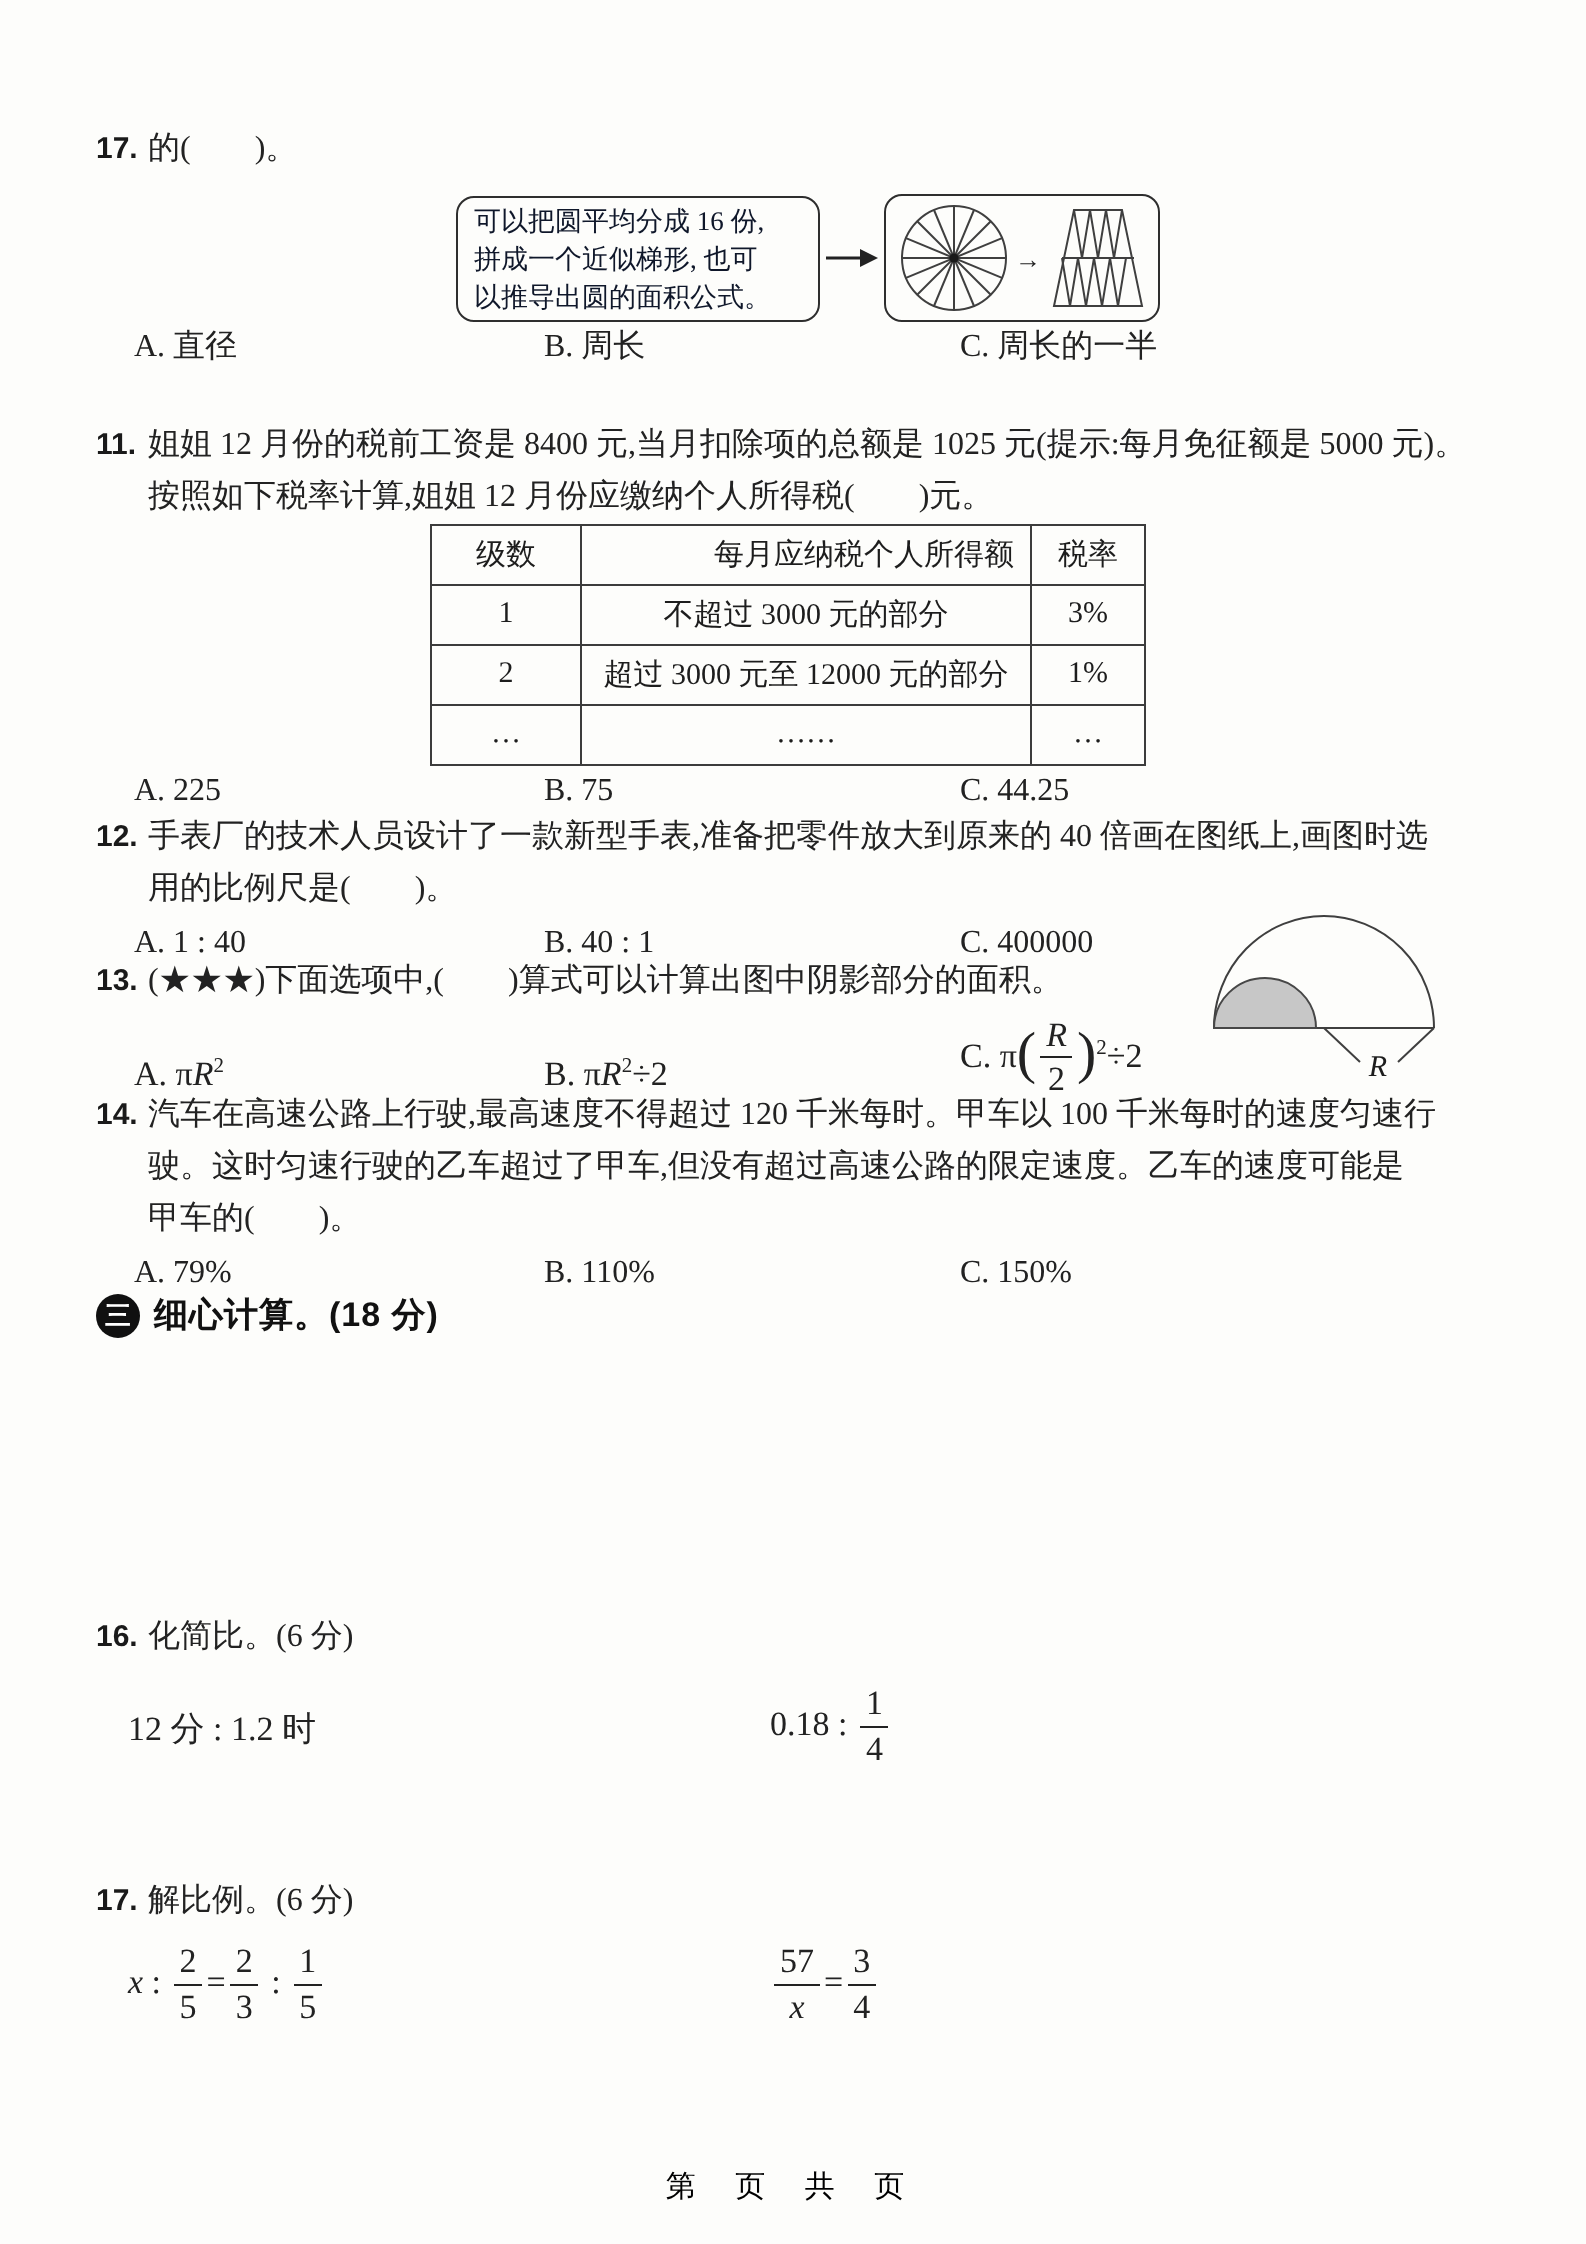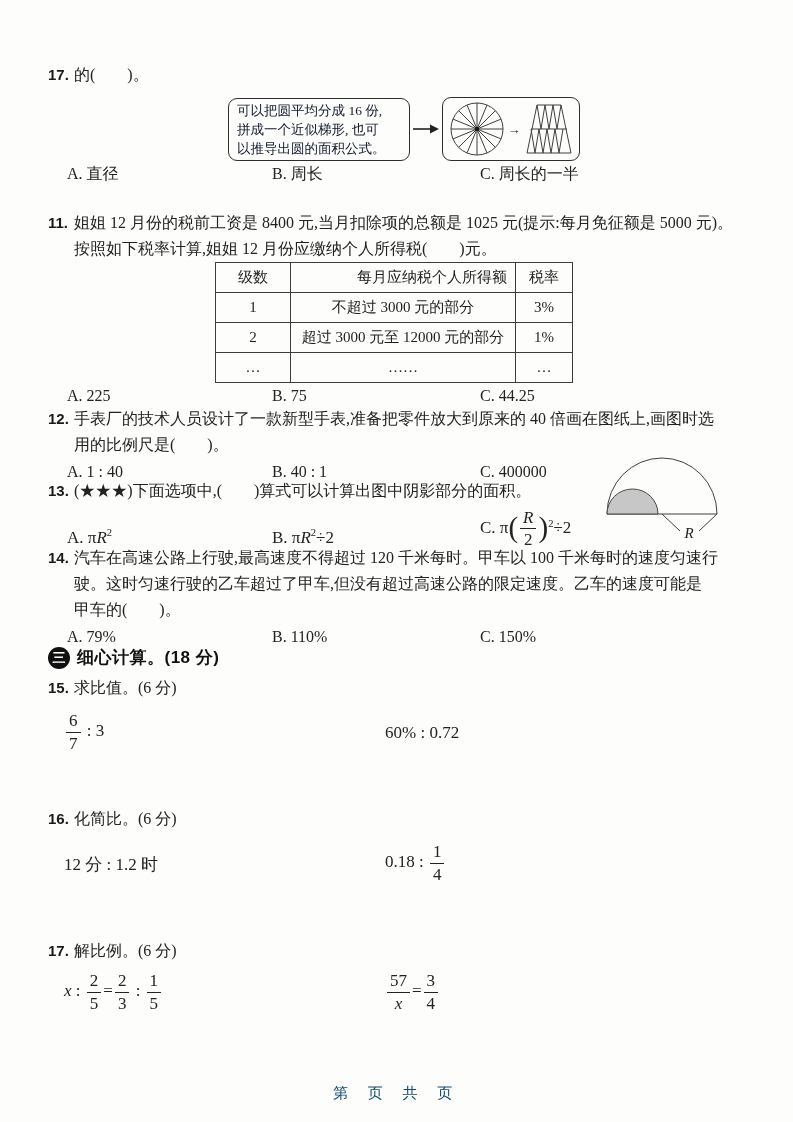--- a/index.html
+++ b/index.html
@@ -67,21 +67,21 @@
   .frac .fn{display:block;border-bottom:1.2px solid #222;padding:0 3px 1px;}
   .frac .fd{display:block;padding:1px 3px 0;}
   .bp{font-size:29px;font-weight:400;vertical-align:middle;position:relative;top:-2px;}
   sup{font-size:10.5px;}
   i{font-family:"Liberation Serif",serif;}
   
   .fig13{position:absolute;left:604px;top:452px;}
   
   .footer{
     position:absolute;top:1084px;left:0;width:100%;text-align:center;
-    font-size:15px;letter-spacing:8px;color:#0c4a6e;
+    font-size:15px;letter-spacing:8px;color:#000000;
   }
 </style>
 </head>
 <body>
 
 <div class="page">
 
   <section class="blk" style="top:62px">
     <div class="qrow">
       <span class="qnum">17.</span>
@@ -221,30 +221,20 @@
       <span class="o2">B. 110%</span>
       <span class="o3">C. 150%</span>
     </div>
   </section>
 
   <section class="blk sec" style="top:646px">
     <span class="secicon">三</span>
     <span class="sectitle">细心计算。(18 分)</span>
   </section>
 
-  <section class="blk" style="top:675px">
-    <div class="qrow">
-      <span class="qnum">15.</span>
-      <span class="qtitle">求比值。(6 分)</span>
-    </div>
-    <div class="exprrow">
-      <span class="expr-left"><span class="frac"><span class="fn">6</span><span class="fd">7</span></span> : 3</span>
-      <span class="expr-right">60% : 0.72</span>
-    </div>
-  </section>
 
   <section class="blk" style="top:806px">
     <div class="qrow">
       <span class="qnum">16.</span>
       <span class="qtitle">化简比。(6 分)</span>
     </div>
     <div class="exprrow">
       <span class="expr-left">12 分 : 1.2 时</span>
       <span class="expr-right">0.18 : <span class="frac"><span class="fn">1</span><span class="fd">4</span></span></span>
     </div>

